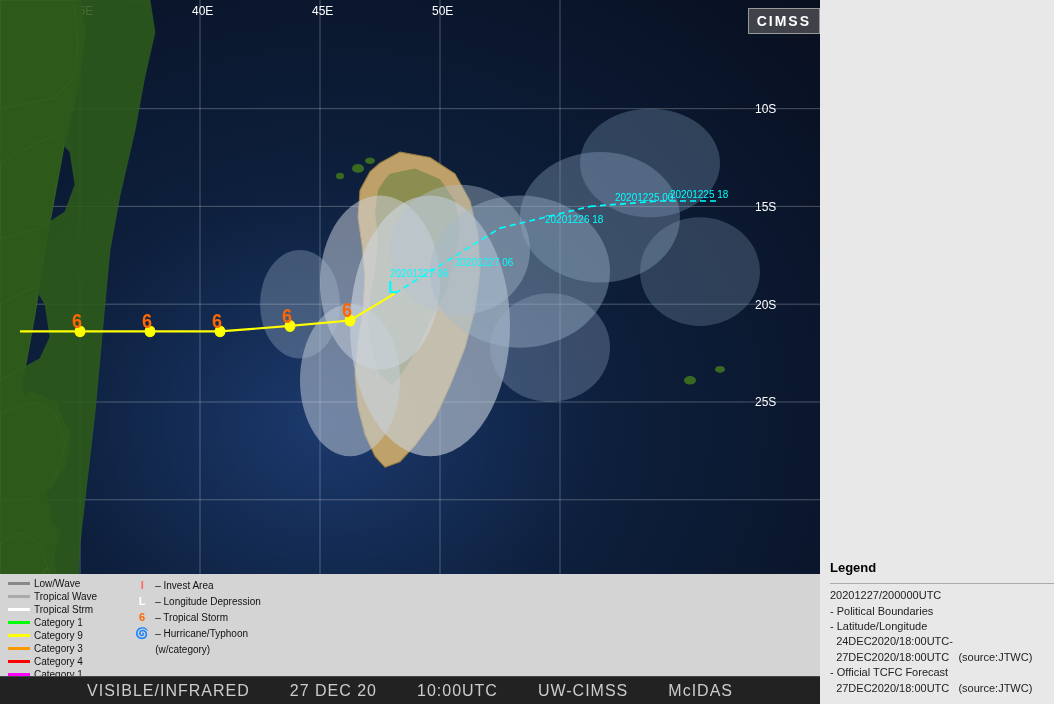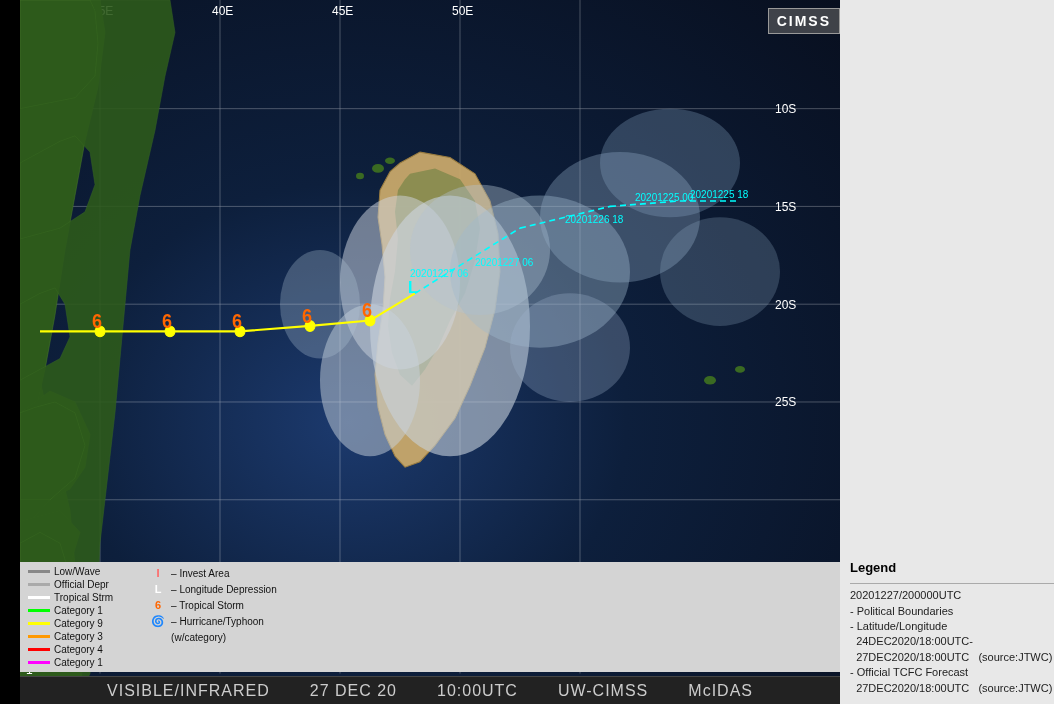--- a/index.html
+++ b/index.html
@@ -8,21 +8,20 @@
       height: 704px;
       overflow: hidden;
       font-family: Arial, sans-serif;
       background: #000;
     }
 
     #main-container {
       display: flex;
       width: 1054px;
       height: 704px;
-      padding-left: 20px;
     }
 
     #map-panel {
       position: relative;
       width: 820px;
       height: 704px;
       background: #1a2a4a;
       overflow: hidden;
       flex-shrink: 0;
     }
@@ -83,21 +82,21 @@
     .legend-line {
       font-size: 11px;
       color: #222;
       line-height: 1.4;
       white-space: pre-wrap;
     }
 
     
     #bottom-legend {
       position: absolute;
-      bottom: 32px;
+      bottom: 20px;
       left: 0;
       width: 820px;
       background: #d4d4d4;
       padding: 4px 8px;
       display: flex;
       gap: 16px;
       align-items: flex-start;
     }
 
     .legend-col {
@@ -253,21 +252,21 @@
     <div id="cimss-logo">CIMSS</div>
 
     <div id="bottom-legend">
       <div class="legend-col">
         <div class="legend-item">
           <div class="legend-line-swatch" style="background:#888;"></div>
           <span>Low/Wave</span>
         </div>
         <div class="legend-item">
           <div class="legend-line-swatch" style="background:#aaa;"></div>
-          <span>Official Depr</span>
+          <span>Tropical Wave</span>
         </div>
         <div class="legend-item">
           <div class="legend-line-swatch" style="background:#fff;"></div>
           <span>Tropical Strm</span>
         </div>
         <div class="legend-item">
           <div class="legend-line-swatch" style="background:#00ff00;"></div>
           <span>Category 1</span>
         </div>
         <div class="legend-item">

